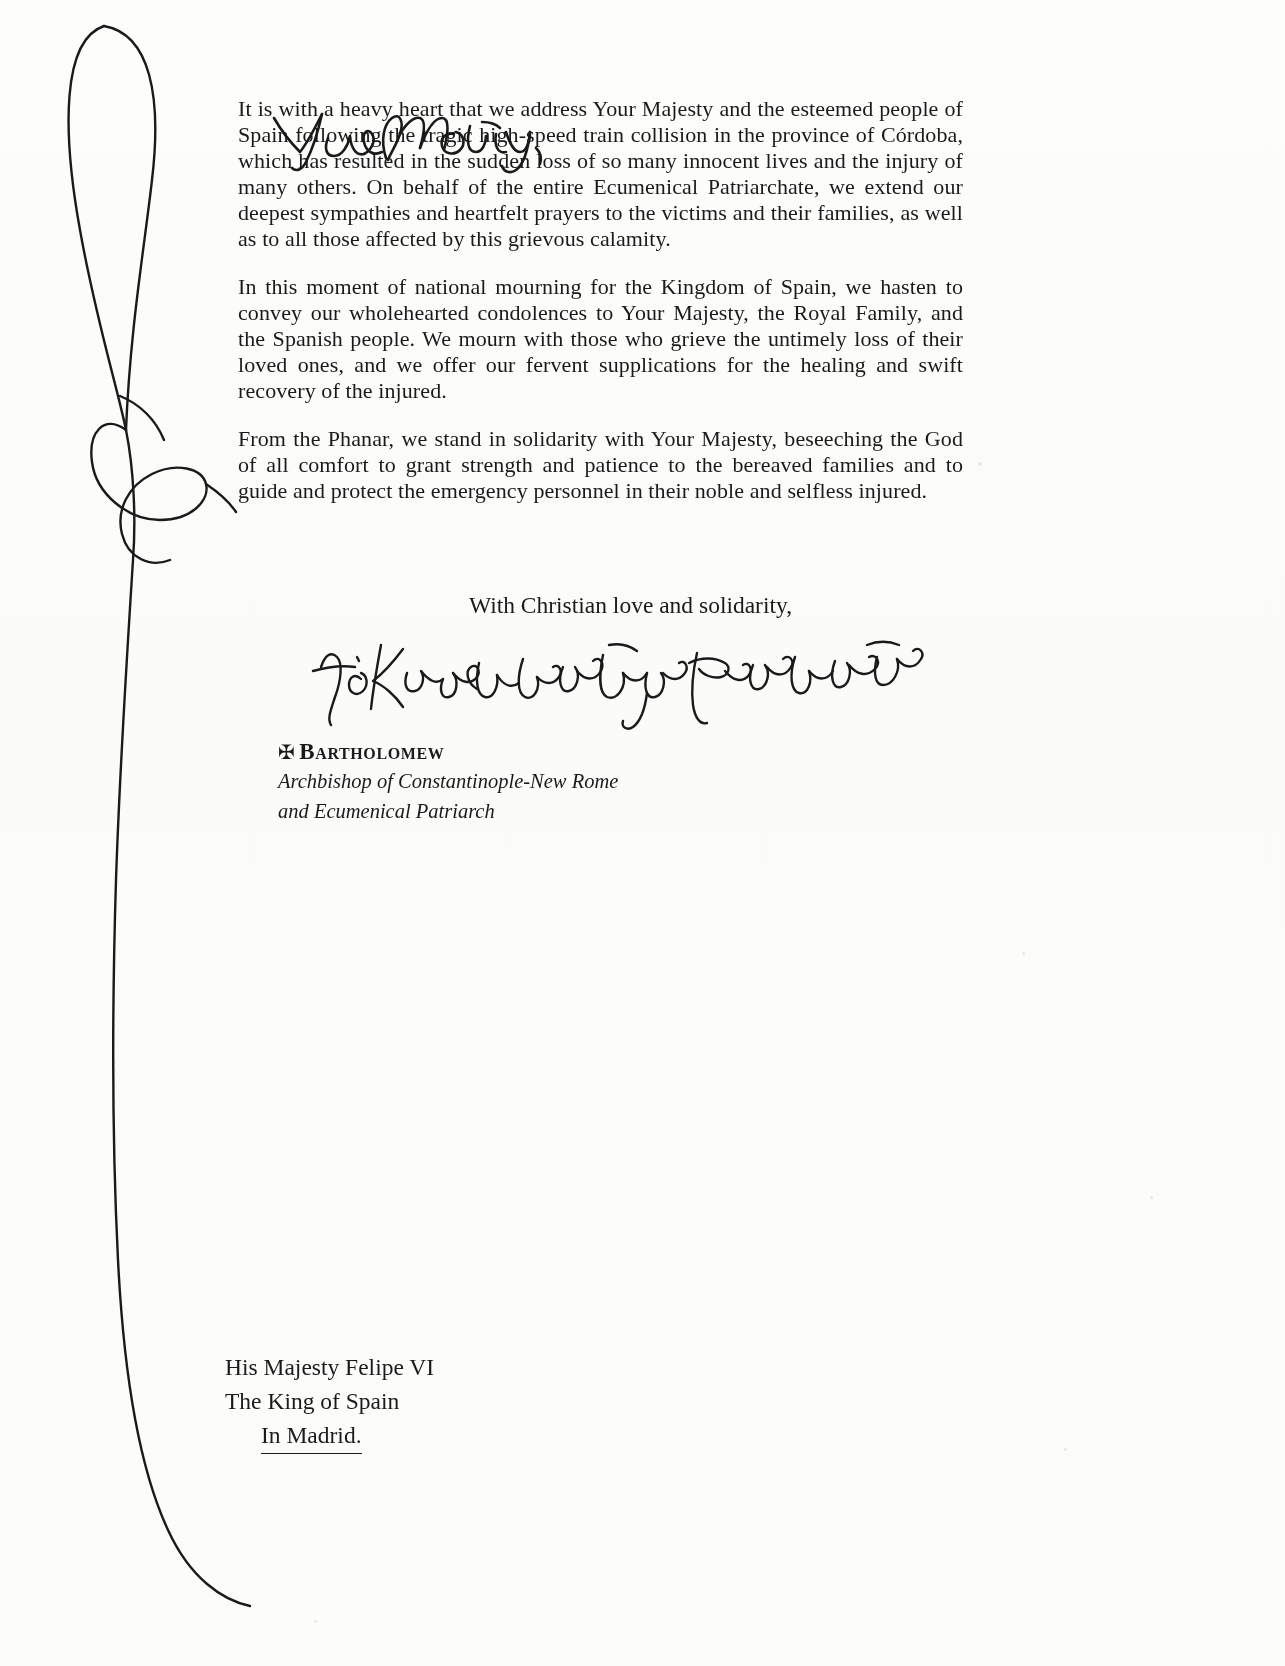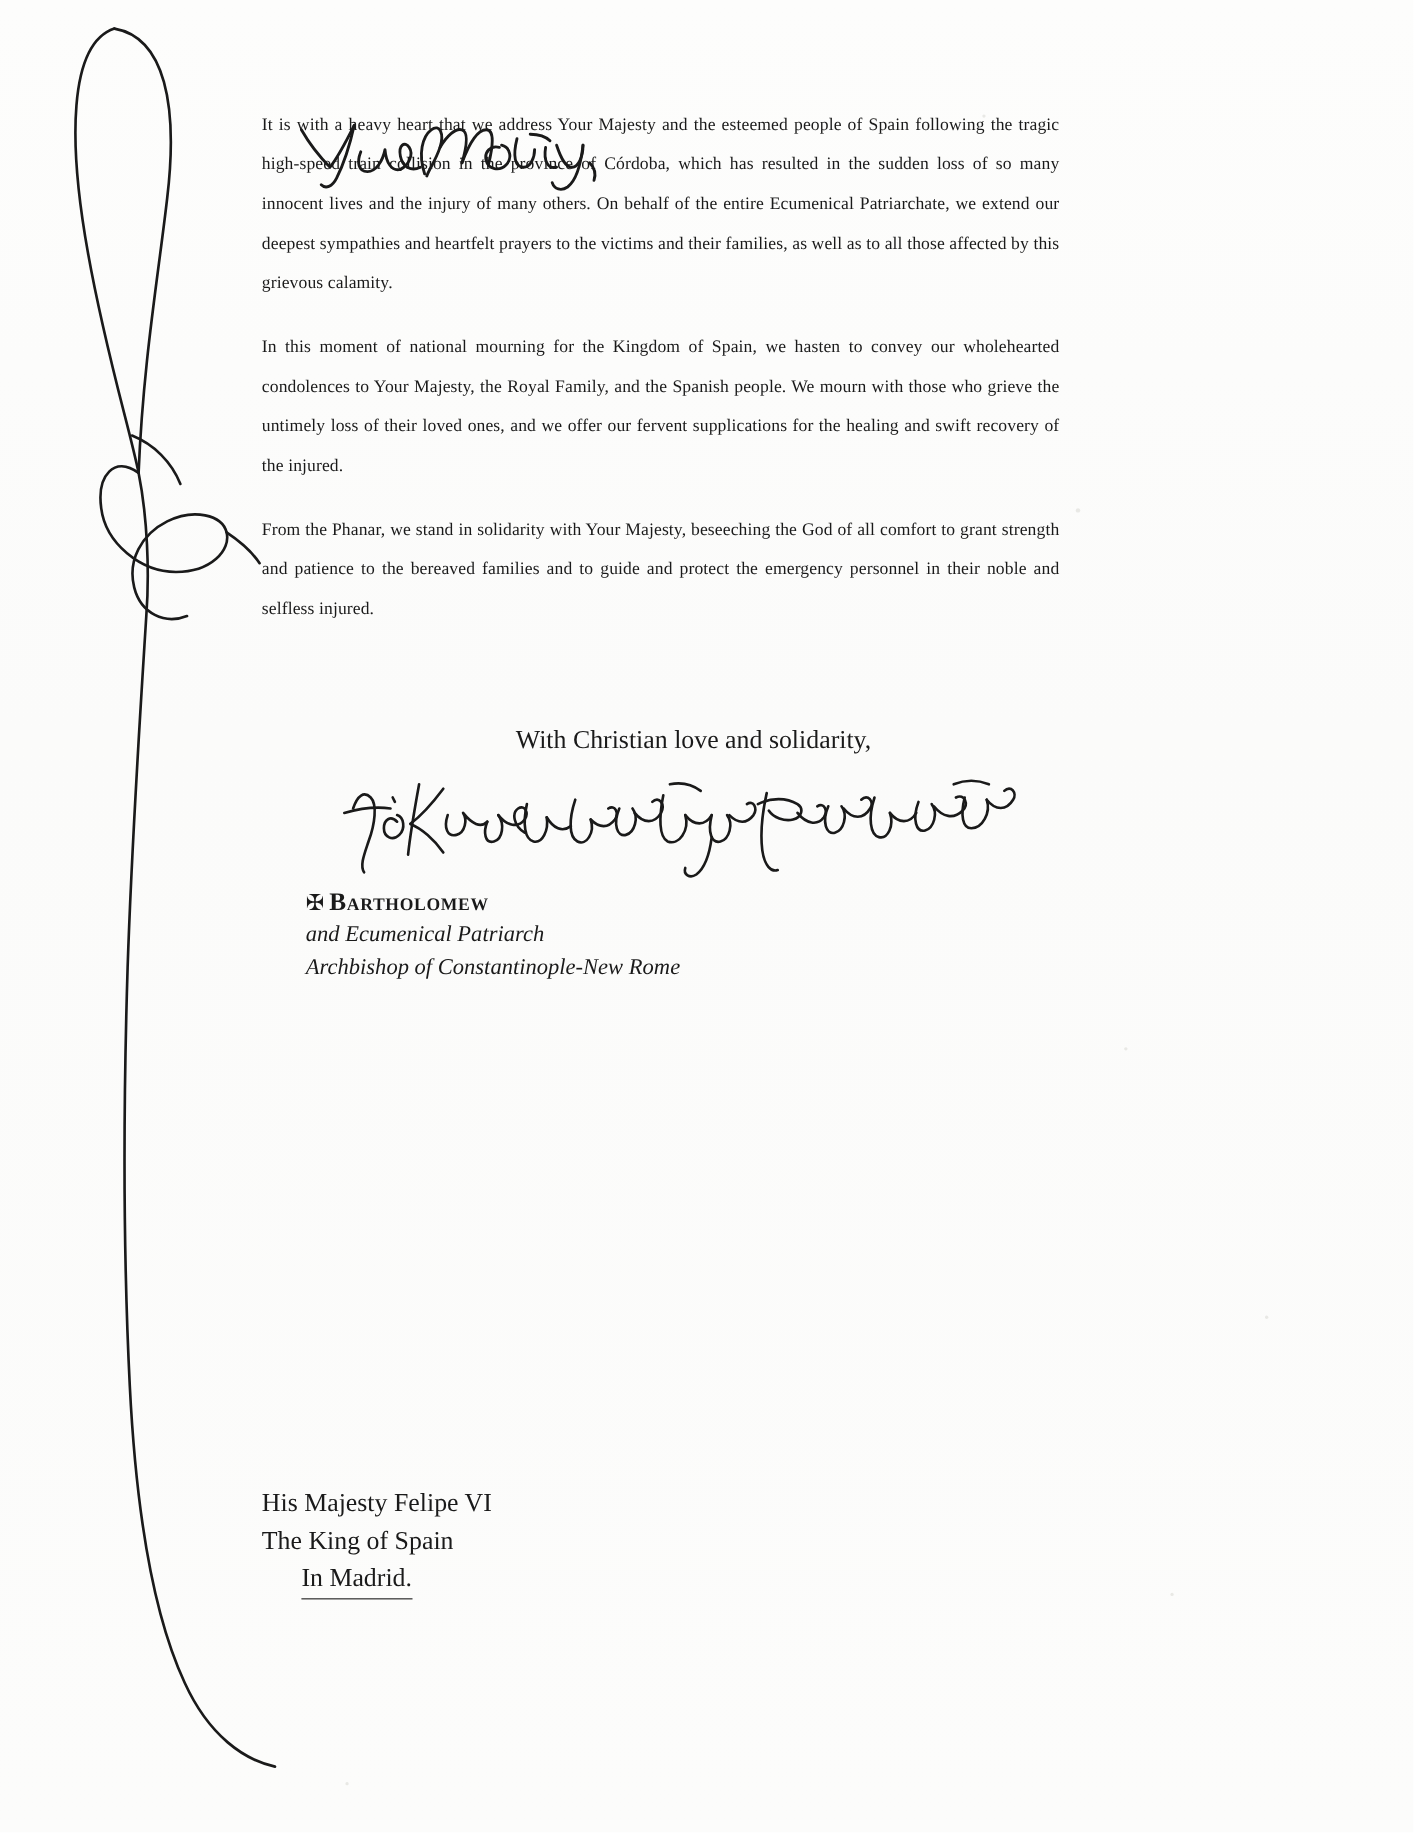--- a/index.html
+++ b/index.html
@@ -44,22 +44,22 @@
     position: absolute;
     left: 218px;
     top: 104px;
     width: 400px;
     height: 70px;
   }
   .salutation svg { display: block; }
 
   p.para {
     margin: 0 0 22px 0;
-    font-size: 16px;
-    line-height: 36px;
+    font-size: 22px;
+    line-height: 26px;
     text-align: justify;
     text-justify: inter-word;
     letter-spacing: 0.1px;
   }
   p.para.first {
     text-indent: 0;
   }
 
   .place-date {
     margin-top: 34px;
@@ -99,21 +99,21 @@
   }
   .sig-title {
     font-style: italic;
     font-size: 20.5px;
     line-height: 28px;
     margin-top: 2px;
   }
 
   .addressee {
     position: absolute;
-    left: 238px;
+    left: 225px;
     top: 1350px;
     font-size: 23.5px;
     line-height: 34px;
   }
   .addressee .underline {
     border-bottom: 1.5px solid #1a1a1a;
     display: inline-block;
     padding-bottom: 1px;
     margin-left: 36px;
   }
@@ -217,22 +217,22 @@
           <path d="M538 38 C 546 48, 556 50, 564 42 C 570 36, 566 26, 558 30"></path>
           <path d="M566 30 C 562 46, 564 58, 572 58 C 582 58, 590 44, 586 32"></path>
           <path d="M586 32 C 594 42, 604 42, 610 32 C 614 26, 608 18, 602 24"></path>
           <path d="M556 18 C 566 14, 578 14, 588 18"></path>
         </g>
       </svg>
 
       <div class="sig-name">
         <span class="sig-cross">✠</span><span>Bartholomew</span>
       </div>
+      <div class="sig-title">Archbishop of Constantinople-New Rome</div>
       <div class="sig-title">and Ecumenical Patriarch</div>
-      <div class="sig-title">Archbishop of Constantinople-New Rome</div>
     </div>
   </div>
 
   <div class="addressee">
     <div>His Majesty Felipe VI</div>
     <div>The King of Spain</div>
     <div class="underline">In Madrid.</div>
   </div>
 
   <div class="speck" style="left:893px;top:104px;width:3px;height:3px;"></div>

